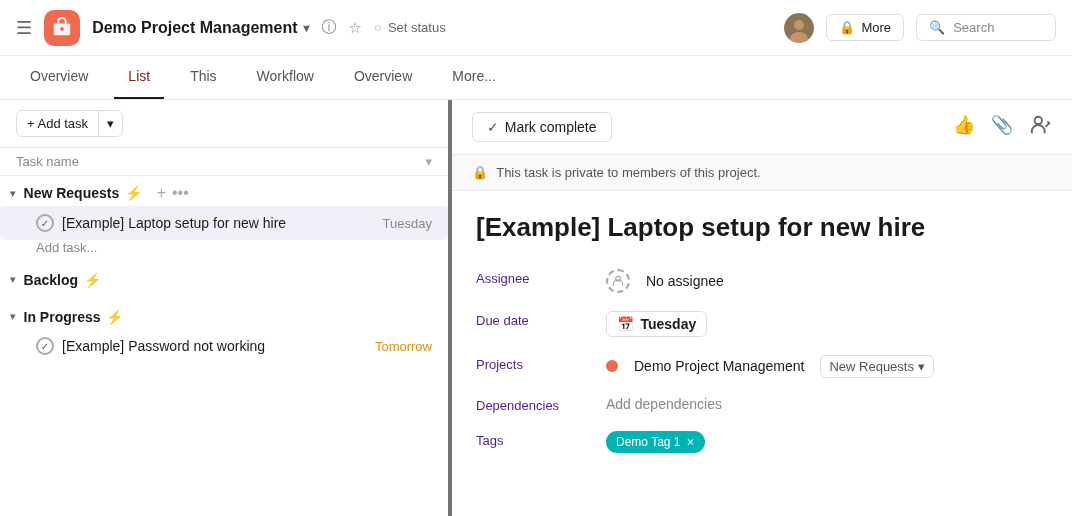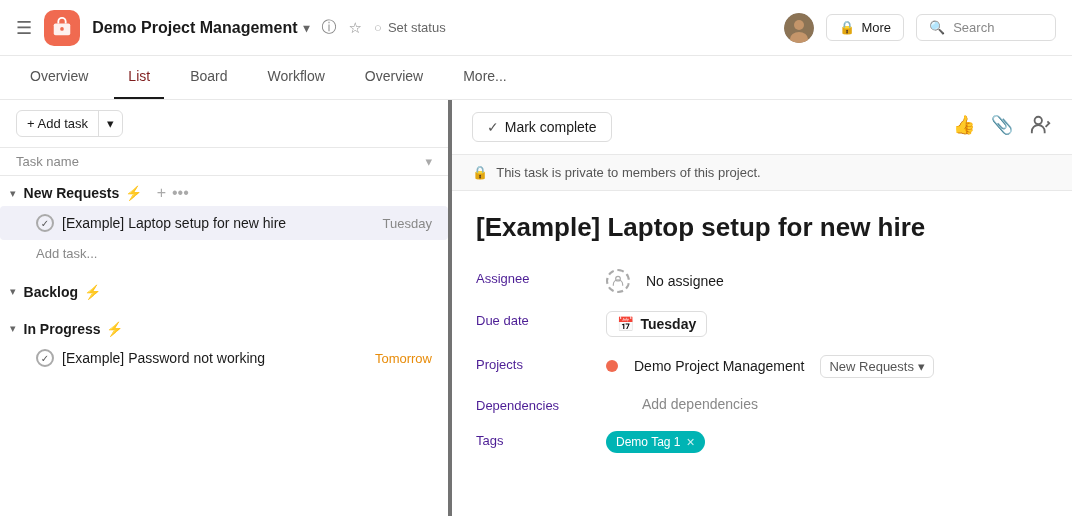--- a/index.html
+++ b/index.html
@@ -49,21 +49,21 @@
     .section-more { color: #aaa; cursor: pointer; font-size: 16px; }
 
     .task-row { display: flex; align-items: center; padding: 8px 16px 8px 36px; cursor: pointer; border-radius: 4px; gap: 8px; }
     .task-row:hover, .task-row.selected { background: #f0f0f8; }
     .task-check { width: 18px; height: 18px; border-radius: 50%; border: 2px solid #aaa; display: flex; align-items: center; justify-content: center; flex-shrink: 0; }
     .task-check .check-inner { color: #555; font-size: 10px; }
     .task-name { flex: 1; font-size: 14px; }
     .task-due { font-size: 13px; color: #888; margin-left: auto; }
     .task-due.tomorrow { color: #e88c0a; }
 
-    .add-task-row { padding: 6px 36px; color: #888; font-size: 13px; cursor: pointer; }
+    .add-task-row { padding: 0 36px; color: #888; font-size: 13px; cursor: pointer; }
 
     
     .right-panel { flex: 1; display: flex; flex-direction: column; overflow-y: auto; }
 
     .right-toolbar { display: flex; align-items: center; padding: 12px 20px; border-bottom: 1px solid #e8e8e8; gap: 8px; }
     .mark-complete-btn { display: flex; align-items: center; gap: 6px; border: 1px solid #ddd; border-radius: 6px; padding: 6px 14px; cursor: pointer; font-size: 14px; background: #fff; font-weight: 500; }
     .right-toolbar-actions { margin-left: auto; display: flex; gap: 16px; color: #888; }
     .action-icon { cursor: pointer; font-size: 18px; }
 
     .private-notice { display: flex; align-items: center; gap: 8px; padding: 10px 20px; background: #f9f9f9; border-bottom: 1px solid #e8e8e8; font-size: 13px; color: #555; }
@@ -73,21 +73,21 @@
 
     .detail-field { display: flex; align-items: flex-start; margin-bottom: 18px; gap: 0; }
     .field-label { width: 130px; font-size: 13px; color: #4c1d95; flex-shrink: 0; padding-top: 2px; }
     .field-value { font-size: 14px; display: flex; align-items: center; gap: 16px; flex-wrap: wrap; }
     .assignee-circle { width: 24px; height: 24px; border-radius: 50%; border: 2px dashed #aaa; display: flex; align-items: center; justify-content: center; color: #aaa; font-size: 12px; }
     .due-date-box { display: flex; align-items: center; gap: 6px; border: 1px solid #ddd; border-radius: 6px; padding: 4px 10px; cursor: pointer; font-weight: 600; }
     .calendar-icon { font-size: 14px; color: #555; }
     .project-dot { width: 12px; height: 12px; border-radius: 50%; background: #f06a50; flex-shrink: 0; }
     .project-name { font-weight: 500; }
     .section-badge { display: flex; align-items: center; gap: 4px; border: 1px solid #ddd; border-radius: 6px; padding: 3px 8px; cursor: pointer; font-size: 13px; color: #555; }
-    .add-dep { color: #888; cursor: pointer; font-size: 14px; margin-left: 36px; }
+    .add-dep { color: #888; cursor: pointer; font-size: 14px; }
     .tag-badge { background: #00b4b4; color: white; border-radius: 20px; padding: 3px 10px; font-size: 12px; display: flex; align-items: center; gap: 6px; }
     .tag-x { cursor: pointer; font-size: 14px; opacity: 0.8; }
   </style>
 </head>
 <body>
 
 <div class="topbar">
   <span class="menu-icon">☰</span>
   <div class="app-logo">
     <svg width="22" height="22" viewBox="0 0 24 24" fill="white">
@@ -121,21 +121,21 @@
     <div class="search-box">
       <span>🔍</span>
       <span>Search</span>
     </div>
   </div>
 </div>
 
 <div class="navtabs">
   <div class="navtab">Overview</div>
   <div class="navtab active">List</div>
-  <div class="navtab">Board</div>
+  <div class="navtab">This</div>
   <div class="navtab">Workflow</div>
   <div class="navtab">Overview</div>
   <div class="navtab">More...</div>
 </div>
 
 <div class="main">
 
   <div class="left-panel">
 
     <div class="toolbar">

